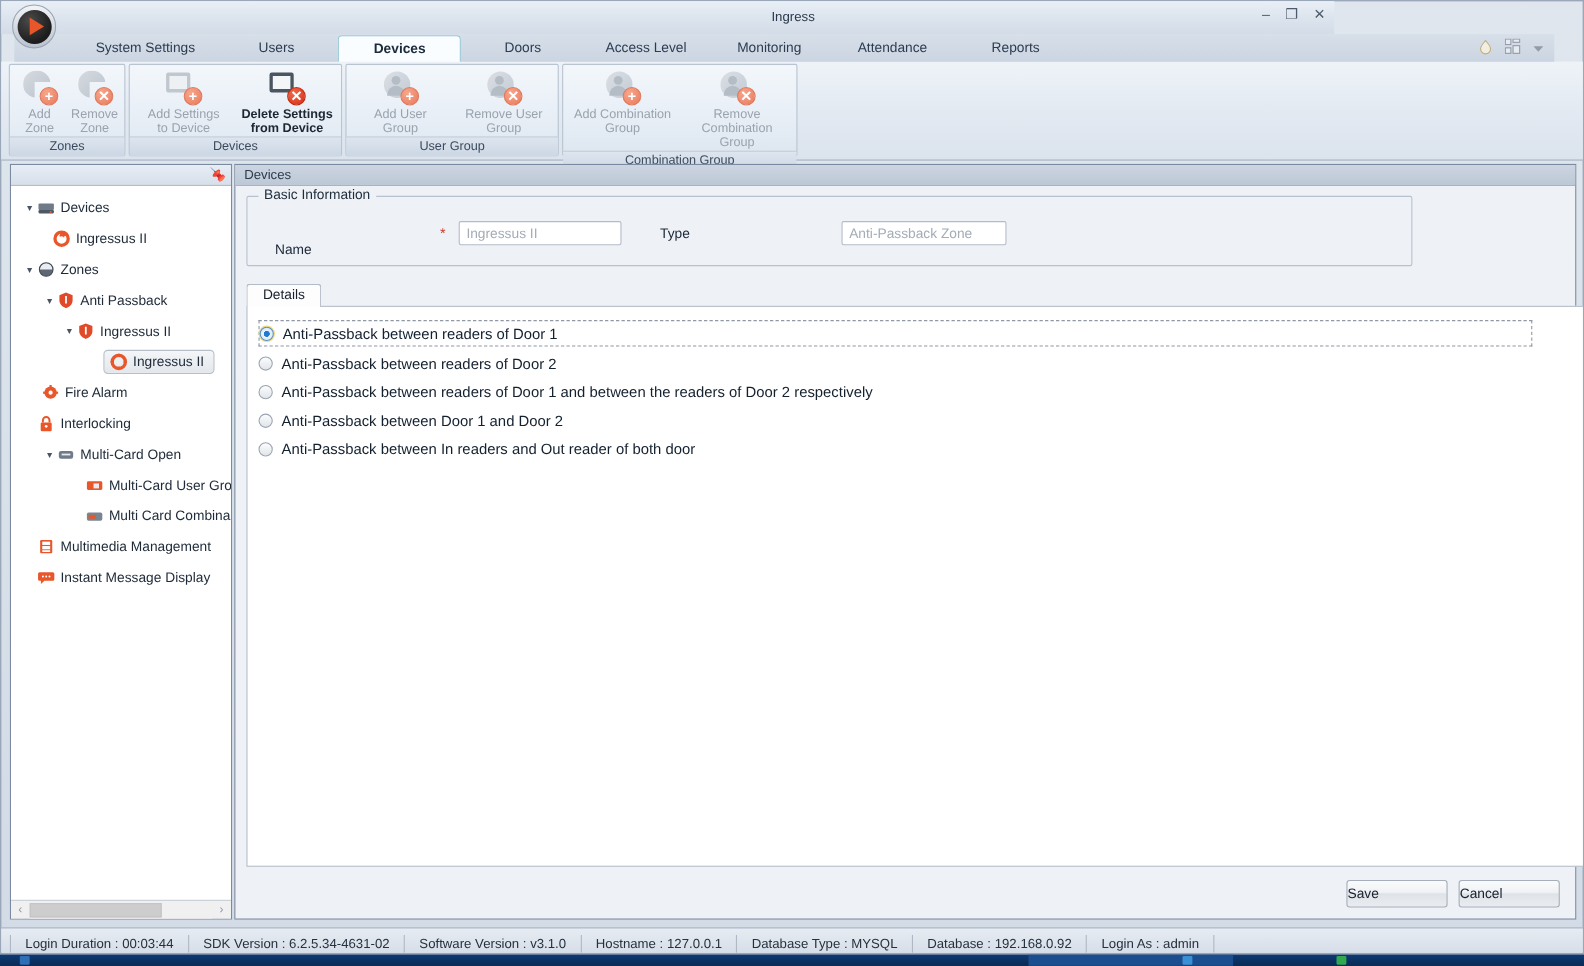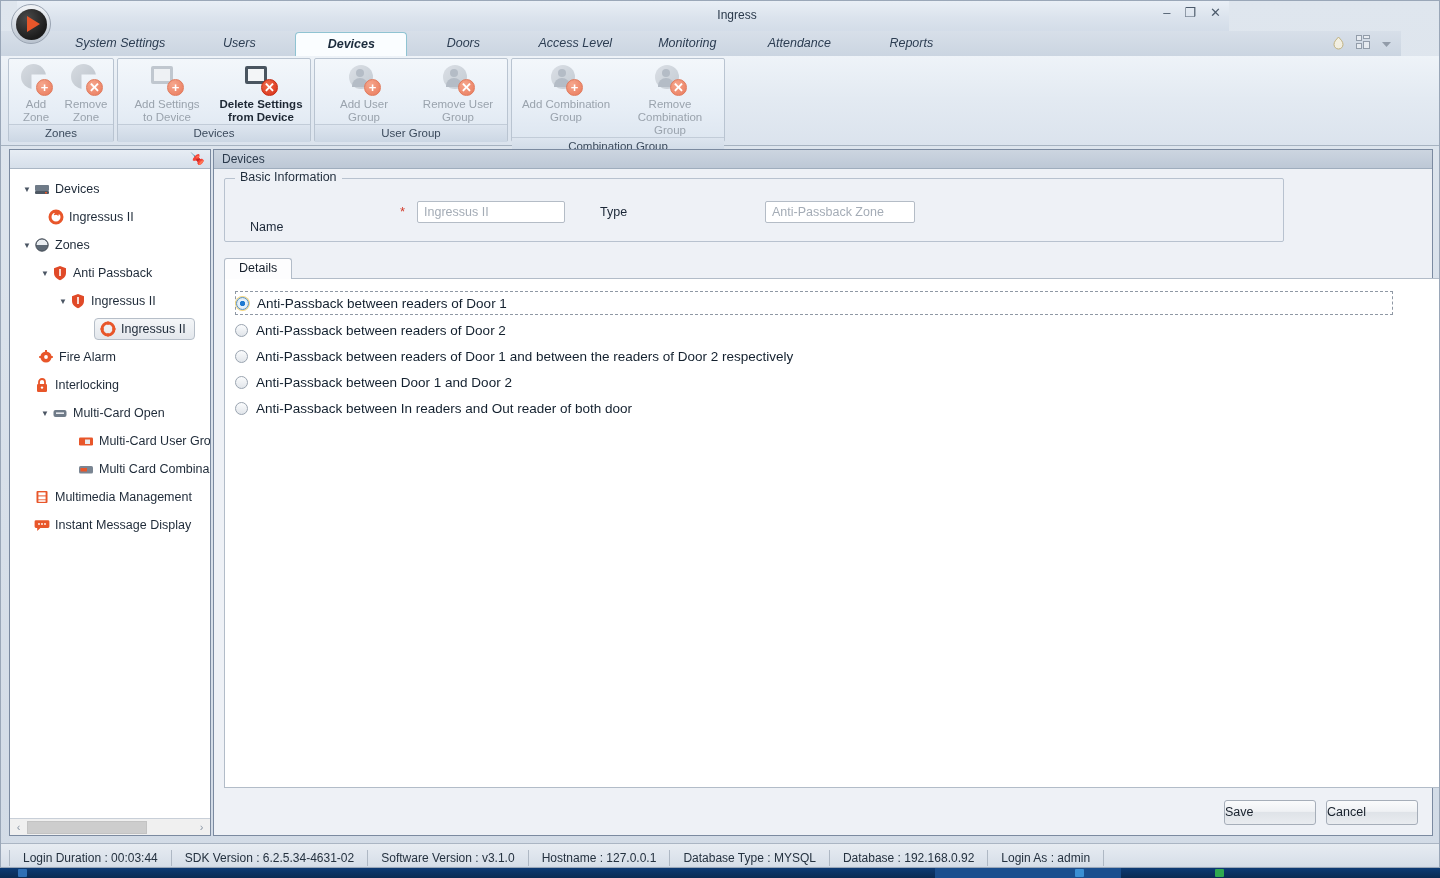--- a/index.html
+++ b/index.html
@@ -16,21 +16,21 @@
     position: absolute; left: 0; top: 0;
     width: 1440px; height: 868px;
     background: linear-gradient(to bottom, #dfe6ee 0%, #d2dbe6 100%);
     border: 1px solid #9aa7b8;
     box-sizing: border-box;
     overflow: hidden;
   }
 
   
   .titlebar {
-    position: absolute; left: 16px; top: 0; width: 1212px; height: 30px;
+    position: absolute; left: 0; top: 0; width: 1212px; height: 30px;
     background: linear-gradient(to bottom, #e9eff6 0%, #dbe3ed 55%, #d3dce8 100%);
   }
   .title-text {
     position: absolute; left: 0; top: 7px; width: 1440px;
     text-align: center; font-size: 12px; color: #29384a;
   }
   .logo-wrap {
     position: absolute; left: 10px; top: 3px; width: 42px; height: 42px;
     z-index: 40;
   }
@@ -54,24 +54,23 @@
   }
   .win-btns {
     position: absolute; right: 8px; top: 5px;
     display: flex; align-items: center; gap: 14px;
     color: #4c5a6b;
   }
   .win-btn { font-size: 13px; line-height: 14px; cursor: default; }
 
   
   .tabstrip {
-    position: absolute; left: 0; top: 30px; width: 1400px; height: 25px;
+    position: absolute; left: 12px; top: 30px; width: 1400px; height: 25px;
     background: linear-gradient(to bottom, #d7dfe9, #cbd5e1);
     border-bottom: 1px solid #9fb0c2;
-    font-style: italic;
   }
   .tabs {
     position: absolute; left: 56px; top: 0; display: flex; height: 25px;
   }
   .tab {
     min-width: 112px; padding: 0 18px; height: 25px; line-height: 25px;
     text-align: center; font-size: 12.5px; color: #2c3d52;
     box-sizing: border-box; cursor: default;
   }
   .tab.active {

